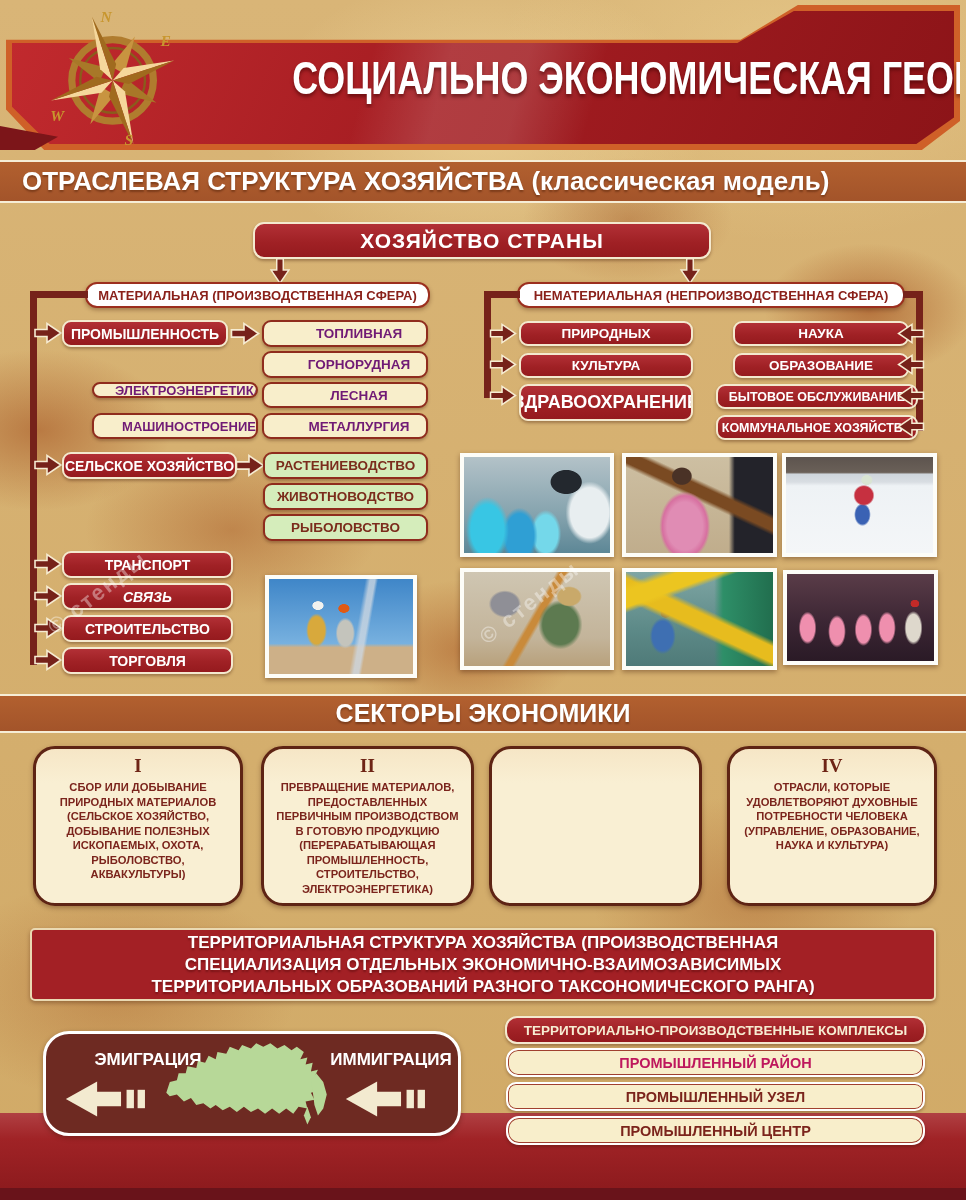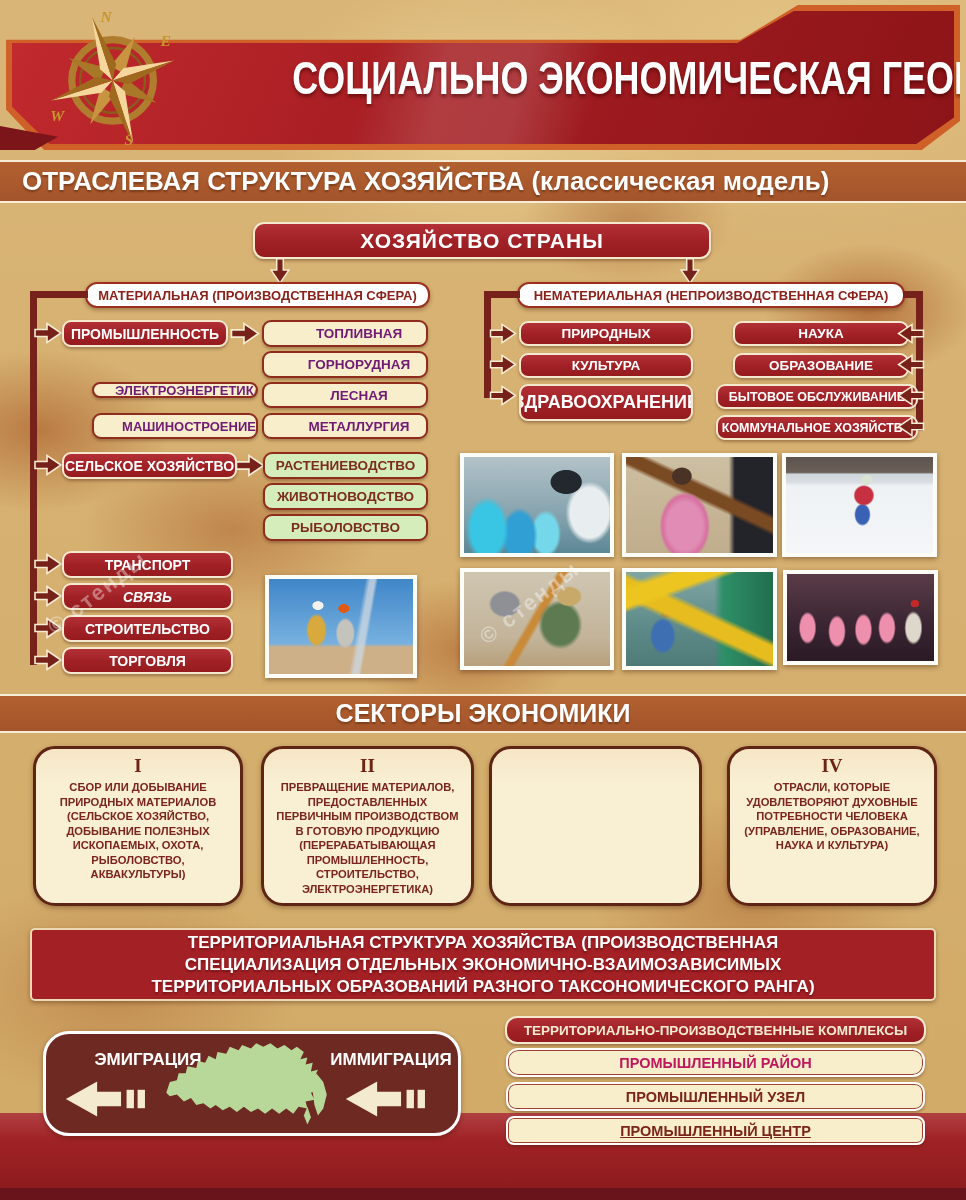--- a/index.html
+++ b/index.html
@@ -390,16 +390,16 @@
   <span>ТЕРРИТОРИАЛЬНО-ПРОИЗВОДСТВЕННЫЕ КОМПЛЕКСЫ</span>
 </div>
 <div class="abs ctr nowrap" style="left:506px;top:1048px;width:419px;height:29px;background:#f8eecb;border:2px solid #fff;border-radius:12px;
             box-shadow:inset 0 0 0 1px #a04030, 0 2px 3px rgba(60,20,5,.3);color:#be185d;font-weight:bold;font-size:14.5px;z-index:2;">
   <span>ПРОМЫШЛЕННЫЙ РАЙОН</span>
 </div>
 <div class="abs ctr nowrap" style="left:506px;top:1082px;width:419px;height:29px;background:#f8eecb;border:2px solid #fff;border-radius:10px;
             box-shadow:inset 0 0 0 1px #a04030, 0 2px 3px rgba(60,20,5,.3);color:#7b241c;font-weight:bold;font-size:14.5px;z-index:2;">
   <span>ПРОМЫШЛЕННЫЙ УЗЕЛ</span>
 </div>
-<div class="abs ctr nowrap" style="left:506px;top:1116px;width:419px;height:29px;background:#f8eecb;border:2px solid #fff;border-radius:8px;
-            box-shadow:inset 0 0 0 1px #a04030, 0 2px 3px rgba(60,20,5,.3);color:#7b241c;font-weight:bold;font-size:14.5px;z-index:2;text-decoration:underline;">
+<div class="abs ctr nowrap" style="left:506px;top:1116px;width:419px;height:29px;background:#f8eecb;border:2px solid #fff;border-radius:13px;
+            box-shadow:inset 0 0 0 1px #a04030, 0 2px 3px rgba(60,20,5,.3);color:#7b241c;font-weight:bold;font-size:14.5px;z-index:2;">
   <span>ПРОМЫШЛЕННЫЙ ЦЕНТР</span>
 </div>
 
 </body></html>

